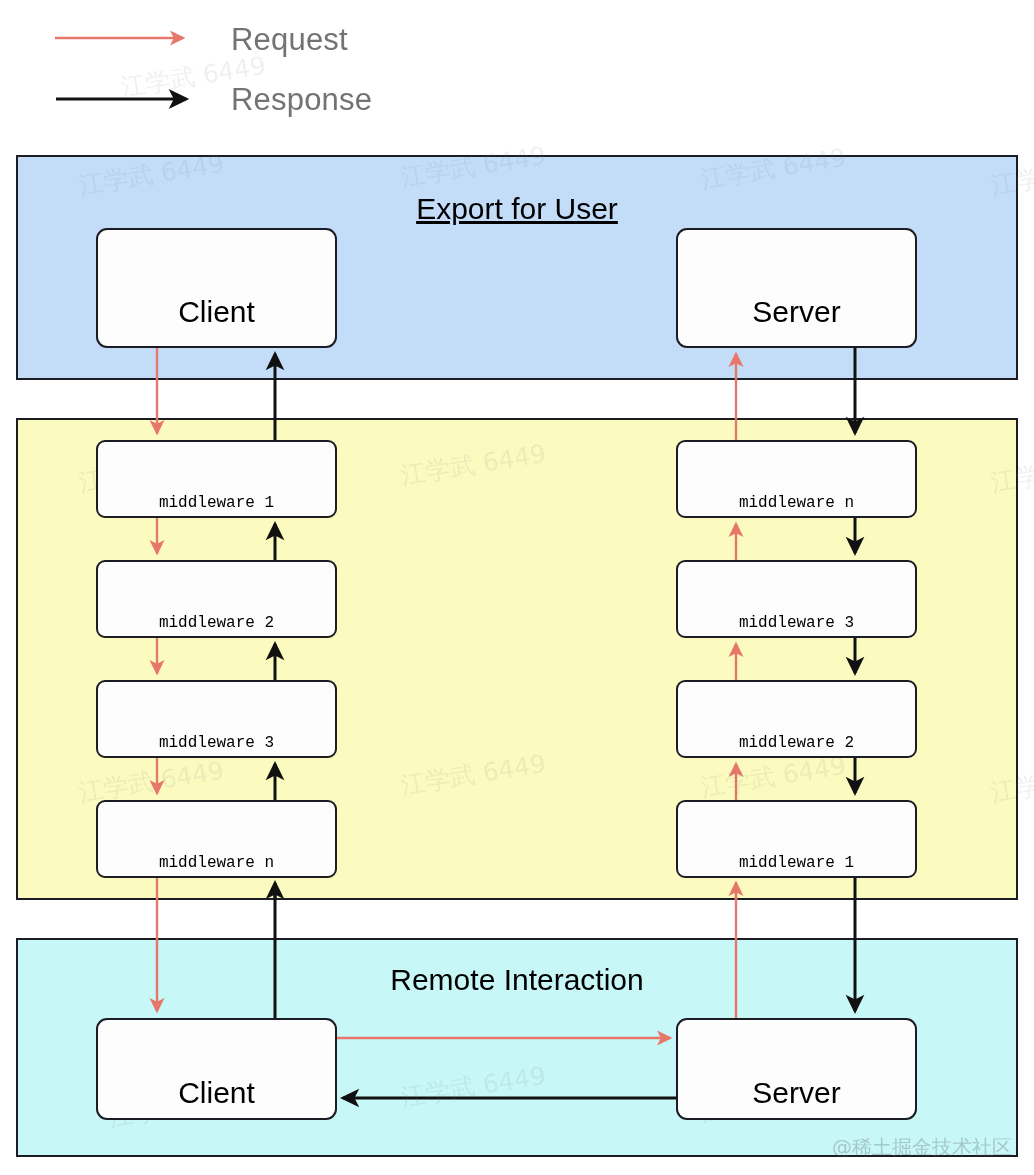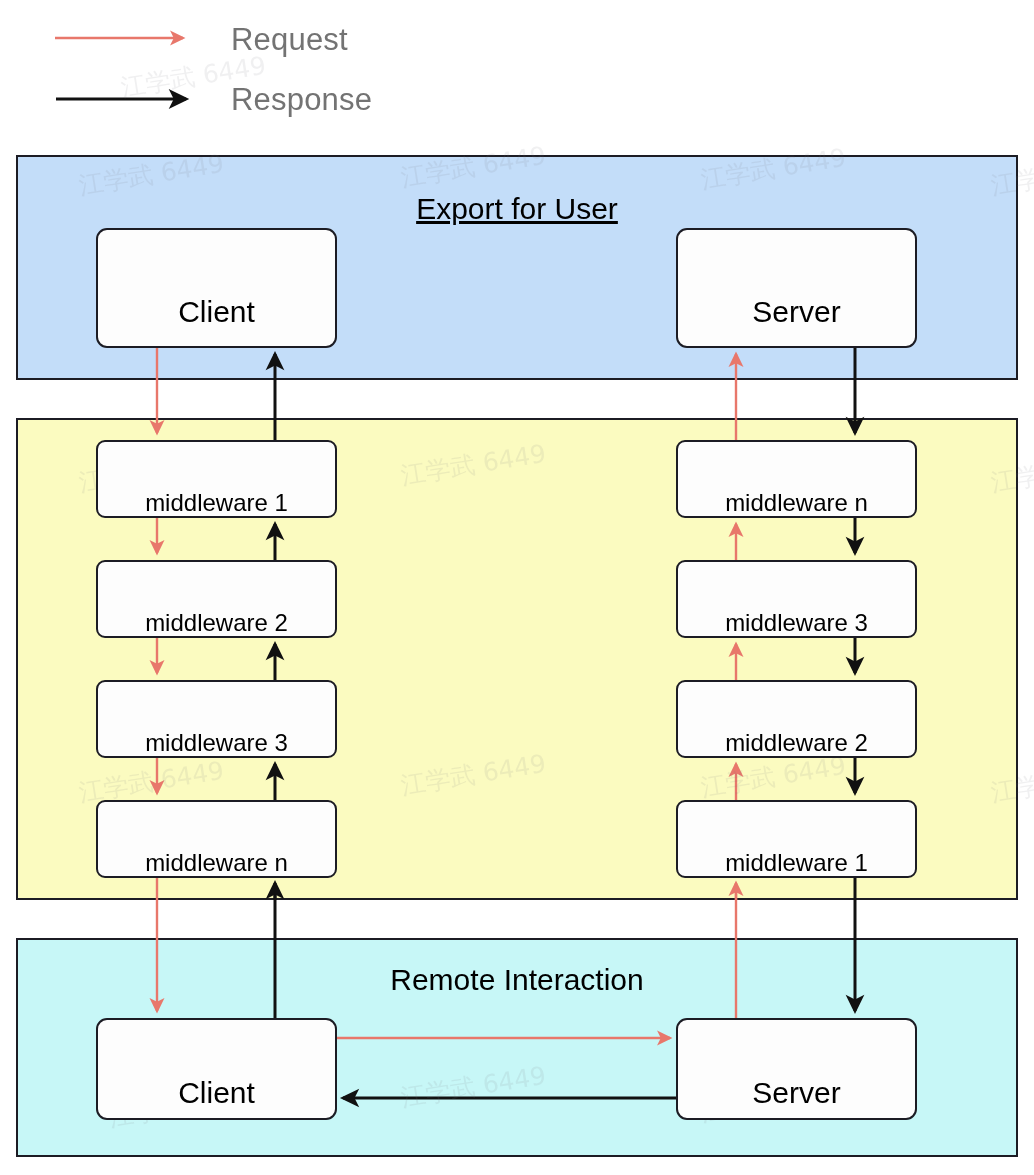--- a/index.html
+++ b/index.html
@@ -26,21 +26,21 @@
               text-align:center;}
   #title-export{left:0;top:192px;width:1034px;text-decoration:underline;}
   #title-remote{left:0;top:963px;width:1034px;}
 
   
   .node{position:absolute;background:#fdfdfd;border:2.5px solid #1c1c24;
         border-radius:11px;box-sizing:border-box;display:flex;
         align-items:center;justify-content:center;z-index:5;}
   .node-label{font-size:30px;color:#000;white-space:nowrap;pointer-events:none;margin-top:48px;}
   .node.mw{border-radius:9px;}
-  .node.mw .node-label{font-size:24px;}
+  .node.mw .node-label{font-size:16px;font-family:Liberation Mono, monospace;}
 
   
   #node-client-top {left:96px; top:228px; width:241px;height:120px;}
   #node-server-top {left:676px;top:228px; width:241px;height:120px;}
   
   #node-client-bottom{left:96px; top:1018px;width:241px;height:102px;}
   #node-server-bottom{left:676px;top:1018px;width:241px;height:102px;}
 
   
   #node-mw-l0{left:96px;top:440px;width:241px;height:78px;}
@@ -187,14 +187,15 @@
   <div class="node" id="node-client-bottom">
     <span class="node-label">Client</span>
   </div>
   <div class="node" id="node-server-bottom">
     <span class="node-label">Server</span>
   </div>
 
   <div class="legend-label" id="legend-request-label">Request</div>
   <div class="legend-label" id="legend-response-label">Response</div>
 
+  <div id="wm-credit">@稀土掘金技术社区</div>
 
 </div>
 
 </body></html>

